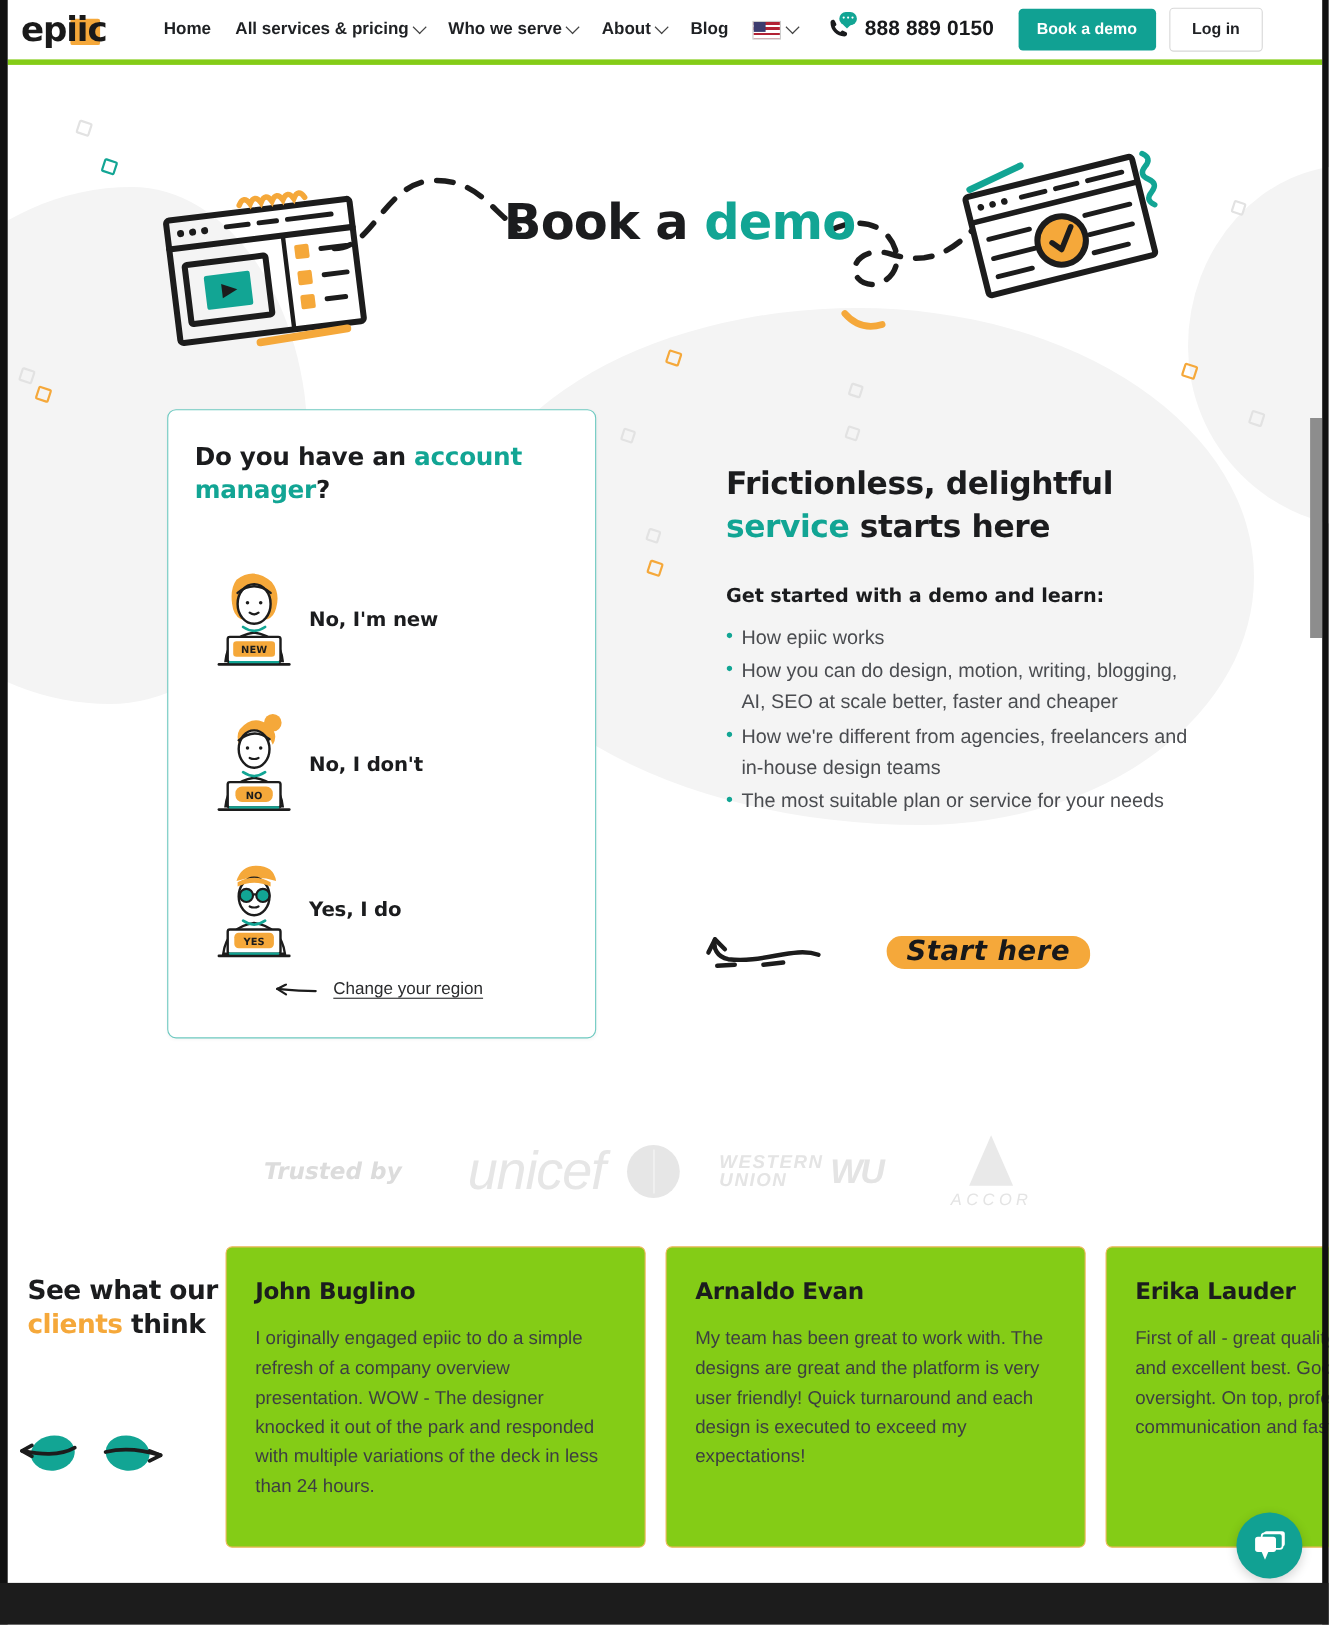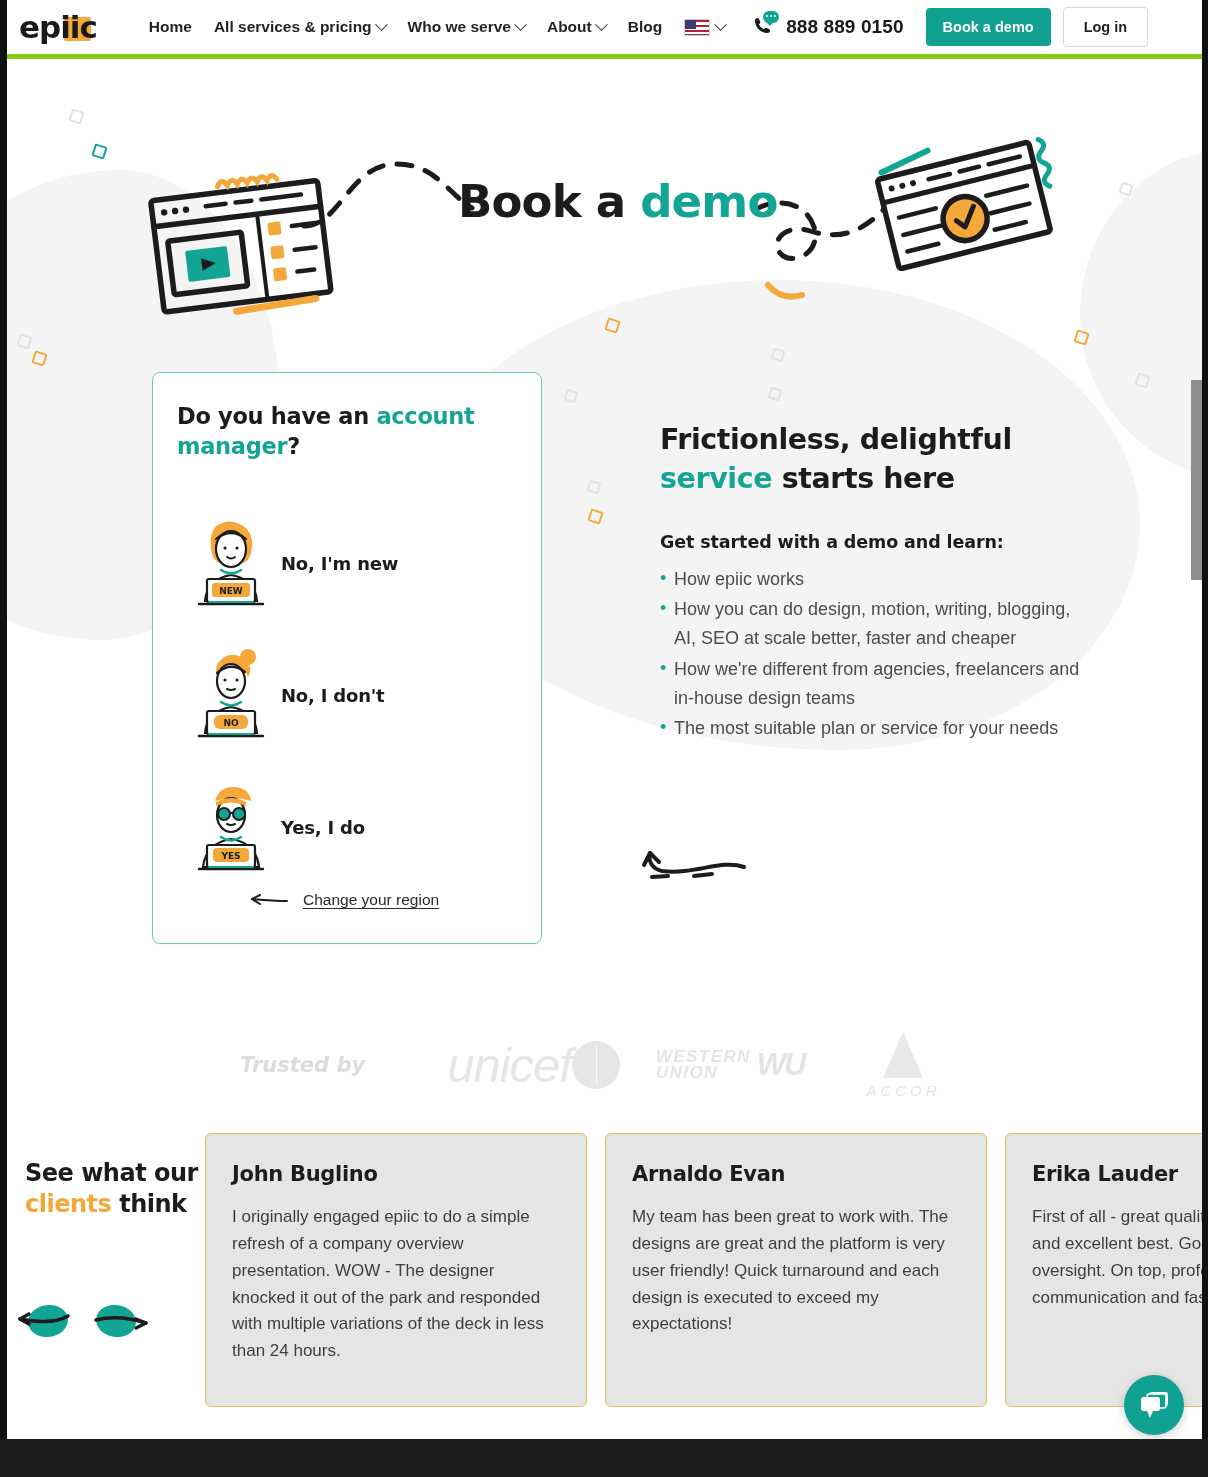--- a/index.html
+++ b/index.html
@@ -118,21 +118,21 @@
   .start-badge .hl { position:absolute; left:0; top:6px; width:100%; height:30px; background:#f5a83a;
                      border-radius: 14px 16px 13px 17px; z-index:1; }
   .start-badge .txt { position:relative; z-index:2; font-family:"DejaVu Sans", sans-serif;
                       font-size:25px; font-weight:700; color:#17181a; font-style:italic; letter-spacing:0.5px;}
 
   
   .trusted { position:absolute; left:0; top:1010px; width:1208px; height:110px; z-index:10;
              display:flex; align-items:center;font-style:italic; }
   .trusted .tb-label { margin-left:240px; font-size:21px; font-weight:700; color:#dcdcdc;
                        font-family:"DejaVu Sans", sans-serif; }
-  .logo-unicef { margin-left:82px; display:flex; align-items:center; gap:0; color:#e6e6e6; }
+  .logo-unicef { margin-left:60px; display:flex; align-items:center; gap:20px; color:#e6e6e6; }
   .logo-unicef .word { font-size:49px; font-weight:300; letter-spacing:-1px;
                        font-family:"Liberation Sans", sans-serif; line-height:1;}
   .logo-unicef .globe { width:48px; height:48px; border-radius:50%; background:#e6e6e6; position:relative; }
   .logo-unicef .globe::after { content:""; position:absolute; left:50%; top:4px; width:1px; height:40px;
                                background:#fff; opacity:0.7; }
   .logo-wu { margin-left:36px; display:flex; align-items:center; gap:6px; }
   .logo-wu .stack { display:flex; flex-direction:column; line-height:0.95; }
   .logo-wu .stack span { font-size:17px; font-weight:900; color:#e4e4e4; letter-spacing:1.4px;
                          font-family:"Liberation Sans", sans-serif;}
   .logo-wu .bars { font-size:31px; font-weight:900; color:#e4e4e4; letter-spacing:-2px;}
@@ -142,21 +142,21 @@
   .logo-accor .name { font-size:15px; font-weight:400; letter-spacing:4px; color:#e4e4e4; }
 
   
   .tsec { position:absolute; left:0; top:1130px; width:1208px; height:310px; z-index:10; }
   .tsec h2 { position:absolute; left:25px; top:28px; width:175px;
              font-family:"DejaVu Sans", sans-serif; font-size:24px; font-weight:700; line-height:1.3;
              color:#1b1c1e; letter-spacing:-0.5px; }
   .tsec h2 .orange { color:#f5a83a; }
   .tnav { position:absolute; left:14px; top:168px; display:flex; align-items:center; gap:14px; }
   .tcards { position:absolute; left:205px; top:3px; display:flex; gap:18px; }
-  .tcard { width:382px; min-height:274px; background:#e5e5e5; border:1px solid #f0b860; border-radius:6px;
+  .tcard { width:382px; min-height:274px; background:#84cc16; border:1px solid #f0b860; border-radius:6px;
            padding: 28px 26px; }
   .tcard .name { font-family:"DejaVu Sans", sans-serif; font-size:21px; font-weight:800;
                  color:#1b1c1e; letter-spacing:-0.3px; }
   .tcard .quote { margin-top:18px; font-size:17px; line-height:1.58; color:#3c3e42; }
 
   
   .chat { position:absolute; right:24px; bottom:42px; width:60px; height:60px; border-radius:50%;
           background:#11a193; z-index:80; cursor:pointer; box-shadow:0 3px 10px rgba(0,0,0,0.18);
           display:flex; align-items:center; justify-content:center; }
 
@@ -391,20 +391,24 @@
     </ul>
   </section>
 
   <div class="start-row">
     <svg width="112" height="40" viewBox="0 0 112 40">
       <path d="M108 22 C86 14 58 30 26 26 C16 24 12 16 14 8" fill="none" stroke="#1c1c1c" stroke-width="4" stroke-linecap="round"></path>
       <path d="M14 8 l-6 12 M14 8 l9 9" fill="none" stroke="#1c1c1c" stroke-width="4" stroke-linecap="round"></path>
       <line x1="58" y1="31" x2="76" y2="29" stroke="#1c1c1c" stroke-width="4" stroke-linecap="round"></line>
       <line x1="16" y1="32" x2="32" y2="31" stroke="#1c1c1c" stroke-width="4" stroke-linecap="round"></line>
     </svg>
+    <span class="start-badge">
+      <span class="hl"></span>
+      <span class="txt">Start here</span>
+    </span>
   </div>
 
   <section class="trusted">
     <span class="tb-label">Trusted by</span>
 
     <span class="logo-unicef">
       <span class="word">unicef</span>
       <span class="globe"></span>
     </span>
 

